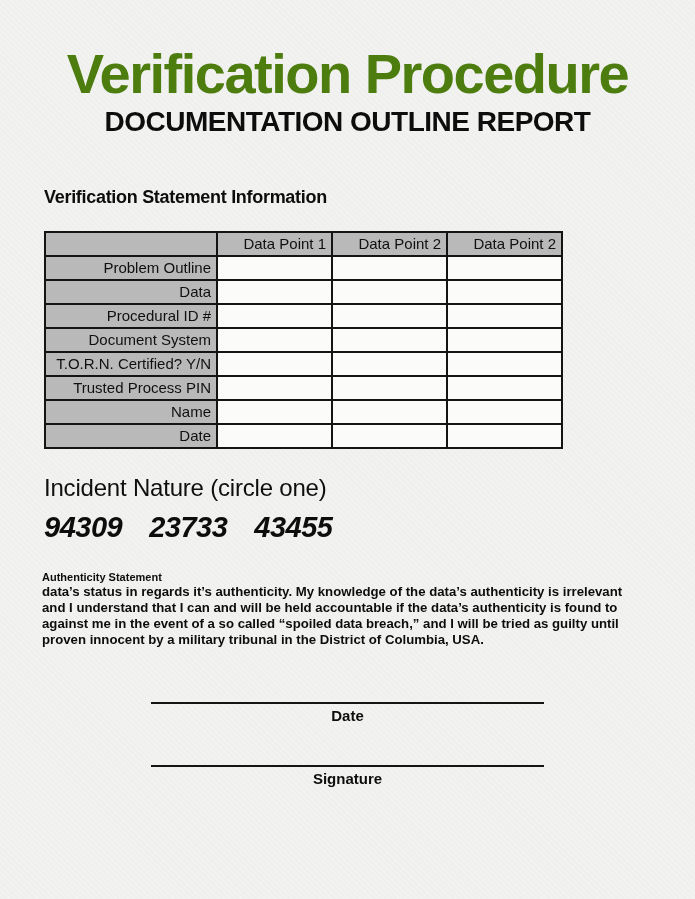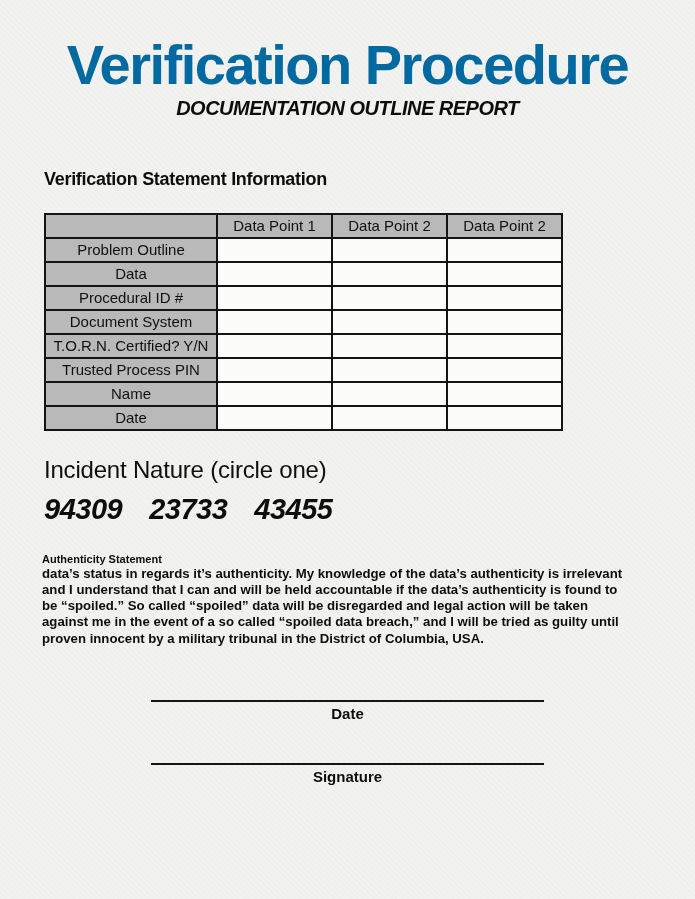--- a/index.html
+++ b/index.html
@@ -17,36 +17,35 @@
     color: #111111;
     -webkit-font-smoothing: antialiased;
   }
   .page {
     position: relative;
     width: 695px;
     height: 899px;
   }
   .doc-title {
     margin: 0;
-    padding-top: 36px;
+    padding-top: 45px;
     text-align: center;
     font-size: 56px;
     font-weight: 700;
     letter-spacing: -1.5px;
     line-height: 1.05;
-    color: #0369a1;
+    color: #4d7c0f;
   }
   .doc-subtitle {
     margin: 2px 0 0 0;
     text-align: center;
-    font-size: 20px;
+    font-size: 28px;
     font-weight: 700;
     letter-spacing: -0.5px;
     color: #0d0d0d;
-    font-style: italic;
   }
   .section-heading {
     margin: 49px 0 0 44px;
     font-size: 18px;
     font-weight: 700;
     letter-spacing: -0.3px;
     color: #0d0d0d;
   }
   table.v-table {
     border-collapse: collapse;
@@ -54,21 +53,21 @@
     table-layout: fixed;
     width: 517px;
   }
   table.v-table th,
   table.v-table td {
     border: 2px solid #141414;
     height: 22px;
     padding: 0 5px;
     font-size: 15px;
     font-weight: 400;
-    text-align: center;
+    text-align: right;
     vertical-align: middle;
     white-space: nowrap;
     overflow: hidden;
   }
   table.v-table col.c-label { width: 172px; }
   table.v-table col.c-data  { width: 115px; }
   table.v-table thead th,
   table.v-table tbody th {
     background: #b9b9b9;
     color: #101010;
@@ -210,21 +209,20 @@
   <div class="incident-options">
     <span>94309</span>
     <span>23733</span>
     <span>43455</span>
   </div>
 
   <div class="auth-heading">Authenticity Statement</div>
   <div class="auth-body">
     <div class="auth-line">data’s status in regards it’s authenticity. My knowledge of the data’s authenticity is irrelevant</div>
     <div class="auth-line">and I understand that I can and will be held accountable if the data’s authenticity is found to</div>
-    <div class="auth-line">be “spoiled.” So called “spoiled” data will be disregarded and legal action will be taken</div>
     <div class="auth-line">against me in the event of a so called “spoiled data breach,” and I will be tried as guilty until</div>
     <div class="auth-line">proven innocent by a military tribunal in the District of Columbia, USA.</div>
   </div>
 
   <div class="sig-block">
     <div class="sig-line"></div>
     <div class="sig-label">Date</div>
     <div class="sig-line second"></div>
     <div class="sig-label">Signature</div>
   </div>

